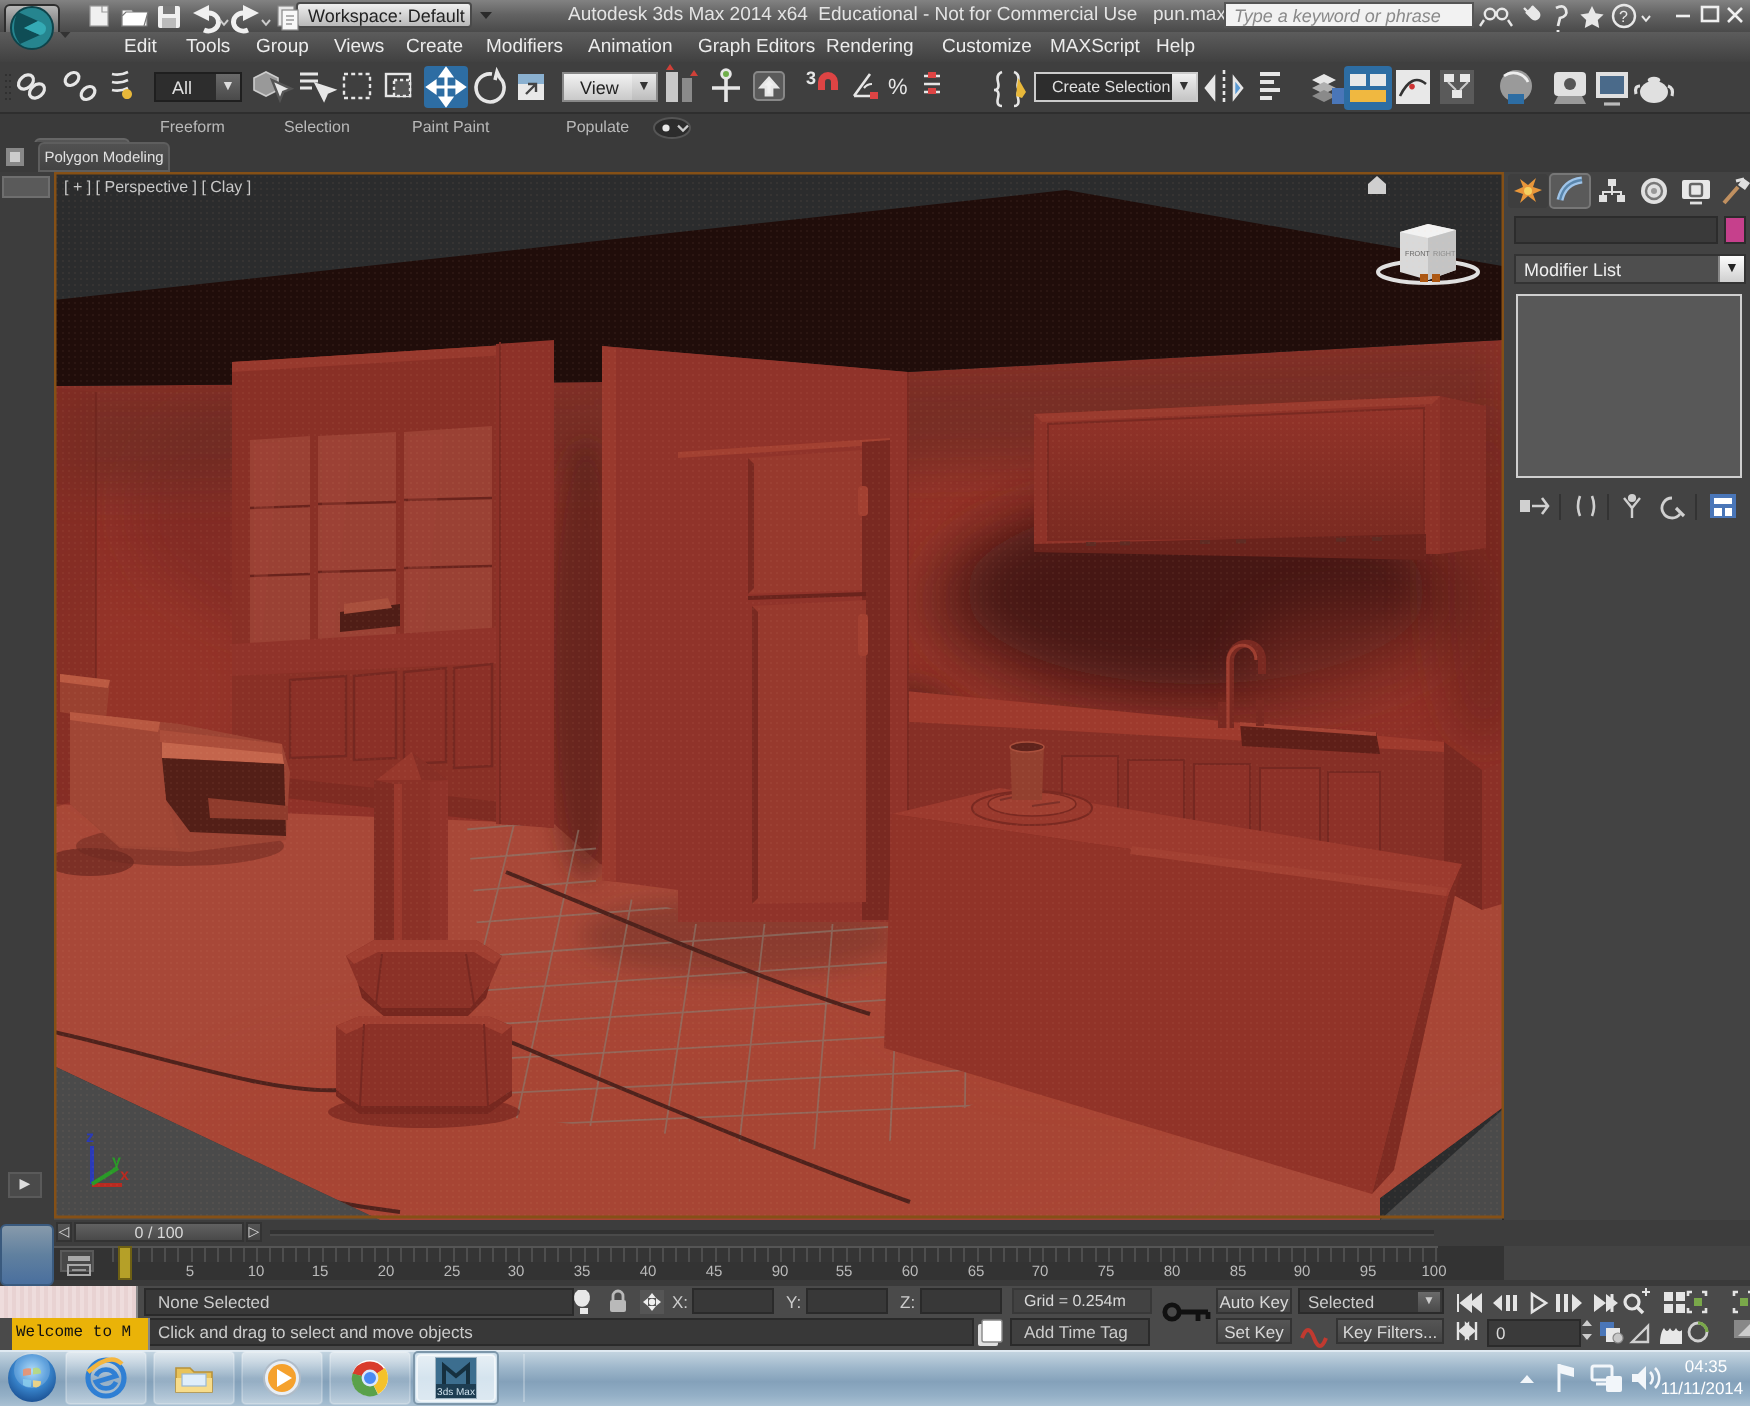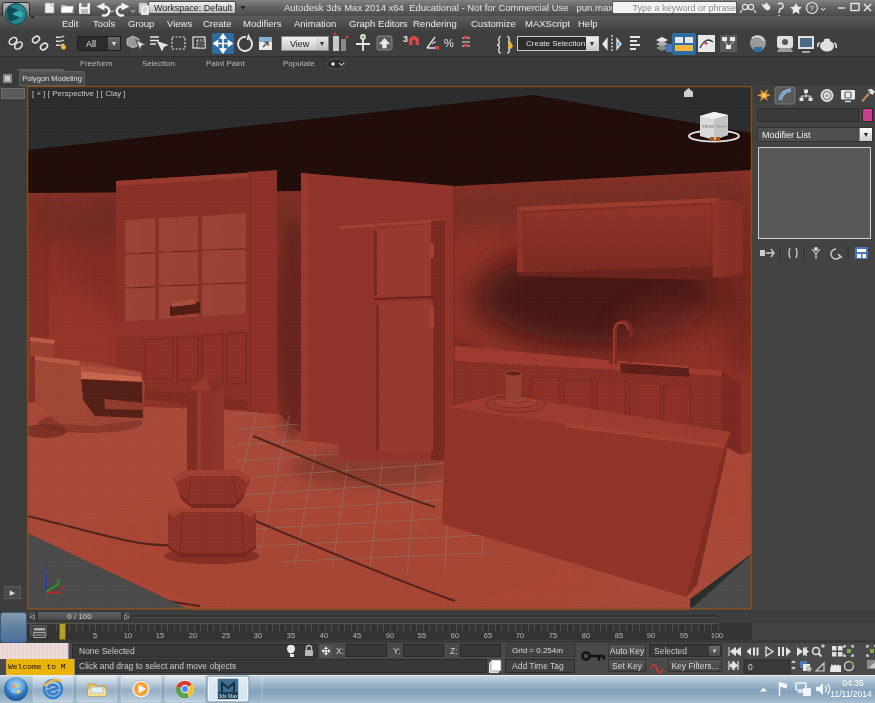--- a/index.html
+++ b/index.html
@@ -7,21 +7,21 @@
 .abs{position:absolute;}
 #app{position:relative;width:875px;height:703px;}
 
 #titlebar{left:0;top:0;width:875px;height:16px;background:linear-gradient(#828282,#636363 45%,#4a4a4a);}
 #appbtn{left:2px;top:2px;width:28px;height:25px;border-radius:3px;border:1px solid #2e2e2e;
 background:linear-gradient(#b8b8b8,#6f6f6f 55%,#4c4c4c);}
 #wsbox{left:148px;top:1px;width:88px;height:13px;background:linear-gradient(#efefef,#b9b9b9);
 border:1px solid #4a4a4a;border-radius:2px;color:#222;font-size:9px;line-height:12px;padding-left:5px;}
 #title-text{left:284px;top:2px;color:#e4e4e4;font-size:9.5px;}
 #searchbox{left:612px;top:1px;width:125px;height:13px;background:#f2f2f2;border:1px solid #555;
-color:#8a8a8a;font-size:9px;line-height:12px;padding-left:4px;text-align:right;}
+color:#8a8a8a;font-size:9px;font-style:italic;line-height:12px;padding-left:4px;}
 
 #menubar{left:0;top:16px;width:875px;height:15px;background:linear-gradient(#5c5c5c,#414141);
 color:#ececec;font-size:9.5px;}
 #menubar span{position:absolute;top:2px;margin-left:27px;}
 
 #toolbar{left:0;top:31px;width:875px;height:26px;background:#3f3f3f;border-bottom:1px solid #2e2e2e;}
 .combo{position:absolute;background:#2d2d2d;border:1px solid #1f1f1f;color:#e0e0e0;font-size:9px;height:15px;line-height:14px;padding-left:8px;}
 .combo .arr{position:absolute;right:0;top:0;width:12px;height:13px;background:linear-gradient(#6a6a6a,#4a4a4a);color:#ddd;
 font-size:7px;text-align:center;line-height:13px;}
 
@@ -605,21 +605,21 @@
         <i style="left:553px">75</i>
         <i style="left:586px">80</i>
         <i style="left:619px">85</i>
         <i style="left:651px">90</i>
         <i style="left:684px">95</i>
         <i style="left:717px">100</i>
   </div>
   <div class="abs" style="left:59px;top:0px;width:7px;height:17px;background:#b5a028;border:1px solid #6e6014"></div>
 </div>
 <div class="abs" id="statusrow">
-  <div class="sunken" style="left:72px;top:1px;width:246px;height:14px;padding-left:6px;line-height:13px">None Selected</div>
+  <div class="sunken" style="left:72px;top:1px;width:215px;height:14px;padding-left:6px;line-height:13px">None Selected</div>
   <div class="abs" style="left:336px;top:3px;color:#ccc;font-size:8.5px">X:</div>
   <div class="sunken" style="left:346px;top:1px;width:41px;height:13px"></div>
   <div class="abs" style="left:393px;top:3px;color:#ccc;font-size:8.5px">Y:</div>
   <div class="sunken" style="left:403px;top:1px;width:41px;height:13px"></div>
   <div class="abs" style="left:450px;top:3px;color:#ccc;font-size:8.5px">Z:</div>
   <div class="sunken" style="left:460px;top:1px;width:41px;height:13px"></div>
   <div class="btn" style="left:506px;top:1px;width:70px;height:13px;line-height:12px;font-size:8px;text-align:left;padding-left:5px;background:#424242;border:1px solid #383838">Grid = 0.254m</div>
   <div class="btn" style="left:608px;top:1px;width:38px;height:13px;line-height:12px">Auto Key</div>
   <div class="sunken" style="left:649px;top:1px;width:73px;height:13px;padding-left:4px;line-height:12px">Selected<span style="position:absolute;right:1px;top:1px;width:11px;height:10px;background:linear-gradient(#6a6a6a,#4a4a4a);font-size:6px;text-align:center;line-height:10px">▼</span></div>
 </div>

